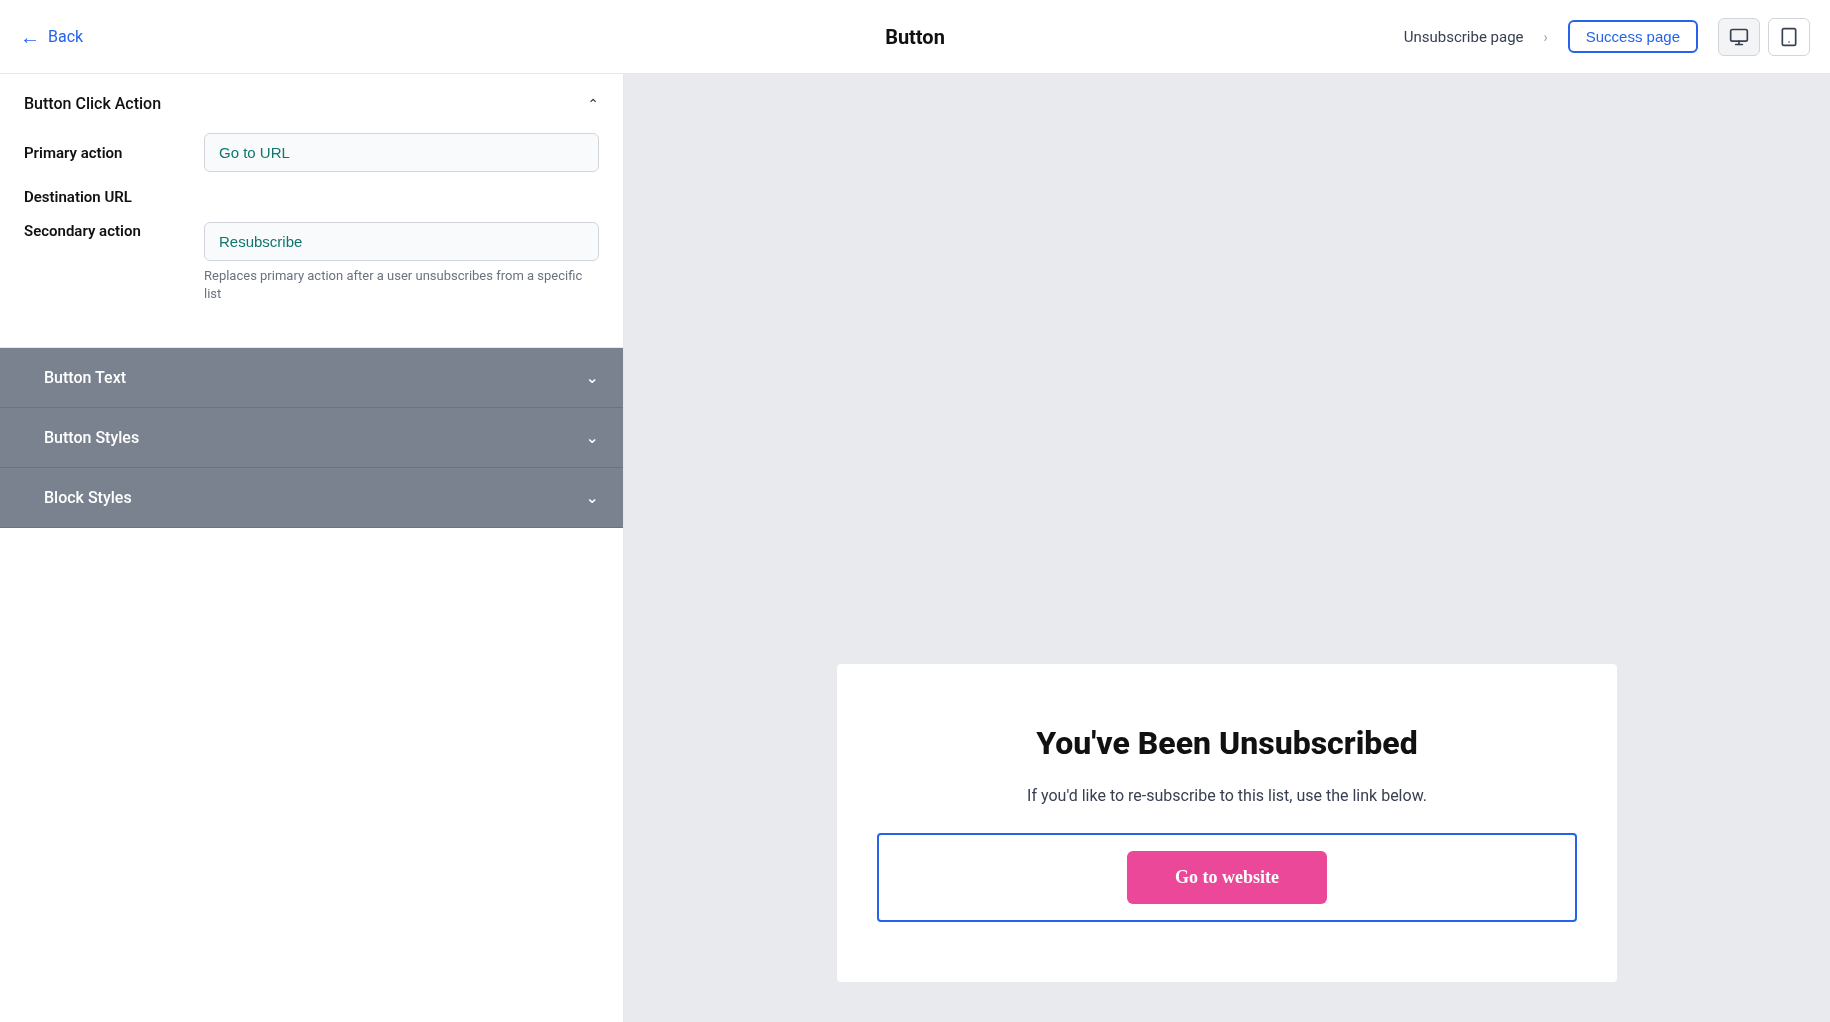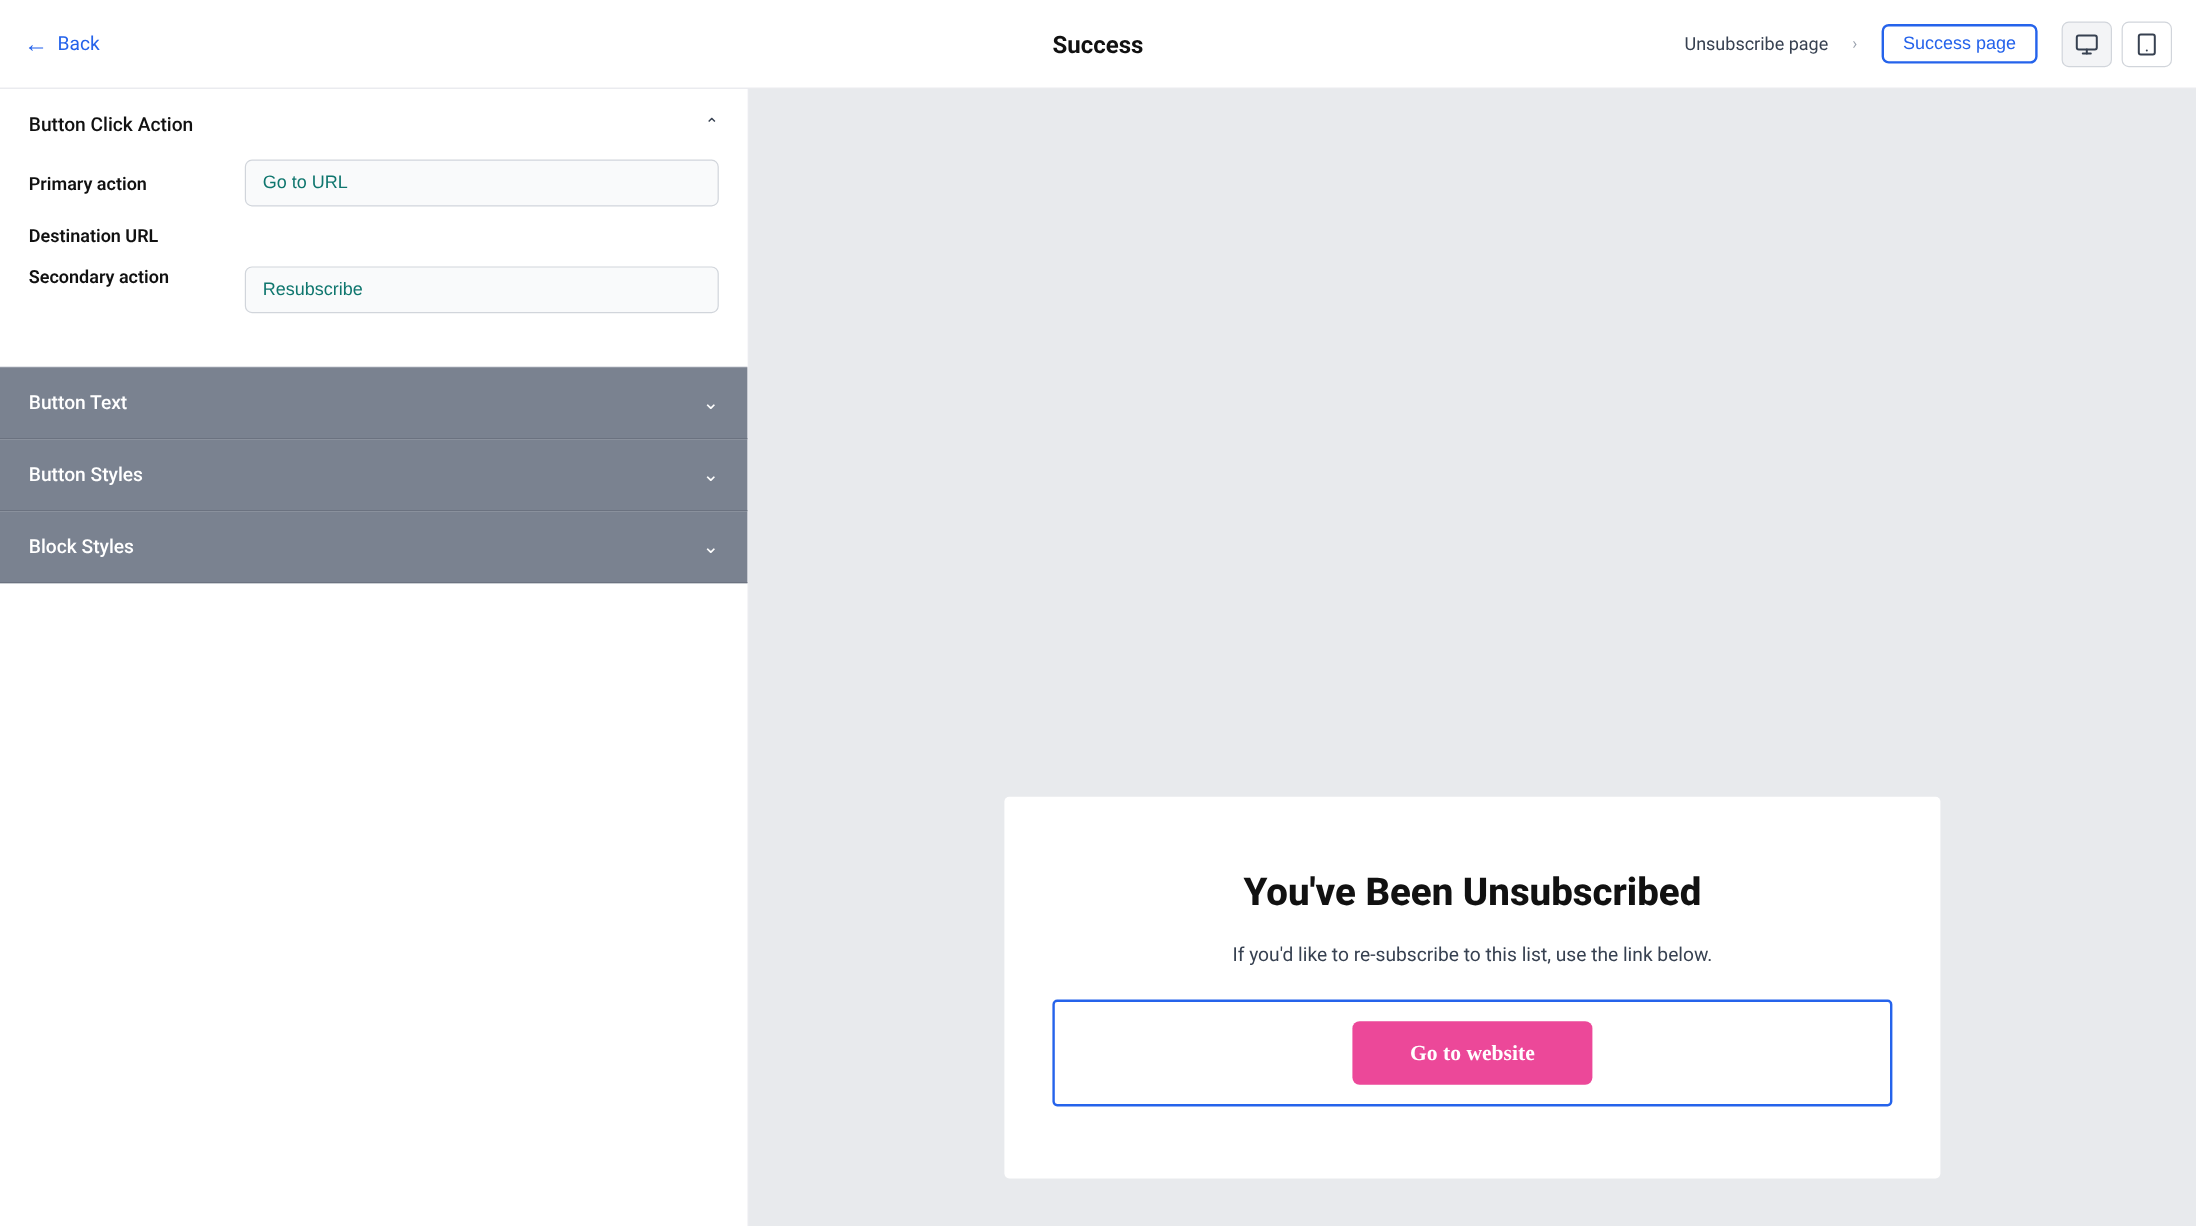--- a/index.html
+++ b/index.html
@@ -178,20 +178,21 @@
     .section-dark {
       background: #7a8290;
       border-bottom: 1px solid #6b7280;
     }
     .section-dark-header {
       display: flex;
       align-items: center;
       justify-content: space-between;
       padding: 20px 24px;
       cursor: pointer;
+      margin-left: 20px;
     }
     .section-dark-title {
       font-size: 16px;
       font-weight: 500;
       color: #fff;
     }
     .section-dark-chevron {
       color: #fff;
       font-size: 16px;
     }
@@ -253,21 +254,21 @@
     }
   </style>
 </head>
 <body>
 
 <div class="top-nav">
   <div class="top-nav-left">
     <span class="back-arrow">←</span>
     <a class="back-link">Back</a>
   </div>
-  <span class="page-title">Success</span>
+  <span class="page-title">Button</span>
   <div class="top-nav-center">
     <span class="nav-page-link">Unsubscribe page</span>
     <span class="nav-chevron">›</span>
     <button class="nav-page-active">Success page</button>
     <div class="view-controls">
       <button class="view-btn active">
         <svg viewBox="0 0 24 24" fill="none" stroke="#374151" stroke-width="2" stroke-linecap="round" stroke-linejoin="round">
           <rect x="2" y="3" width="20" height="14" rx="2"></rect>
           <line x1="8" y1="21" x2="16" y2="21"></line>
           <line x1="12" y1="17" x2="12" y2="21"></line>
@@ -299,20 +300,21 @@
       </div>
 
       <div class="form-row">
         <span class="form-label">Destination URL</span>
       </div>
 
       <div class="form-row form-row-top">
         <span class="form-label">Secondary action</span>
         <div class="secondary-action-wrapper">
           <input class="form-input" type="text" value="Resubscribe" style="">
+          <span class="secondary-help-text">Replaces primary action after a user unsubscribes from a specific list</span>
         </div>
       </div>
     </div>
 
     <div class="section-dark">
       <div class="section-dark-header">
         <span class="section-dark-title">Button Text</span>
         <span class="section-dark-chevron">⌄</span>
       </div>
     </div>

